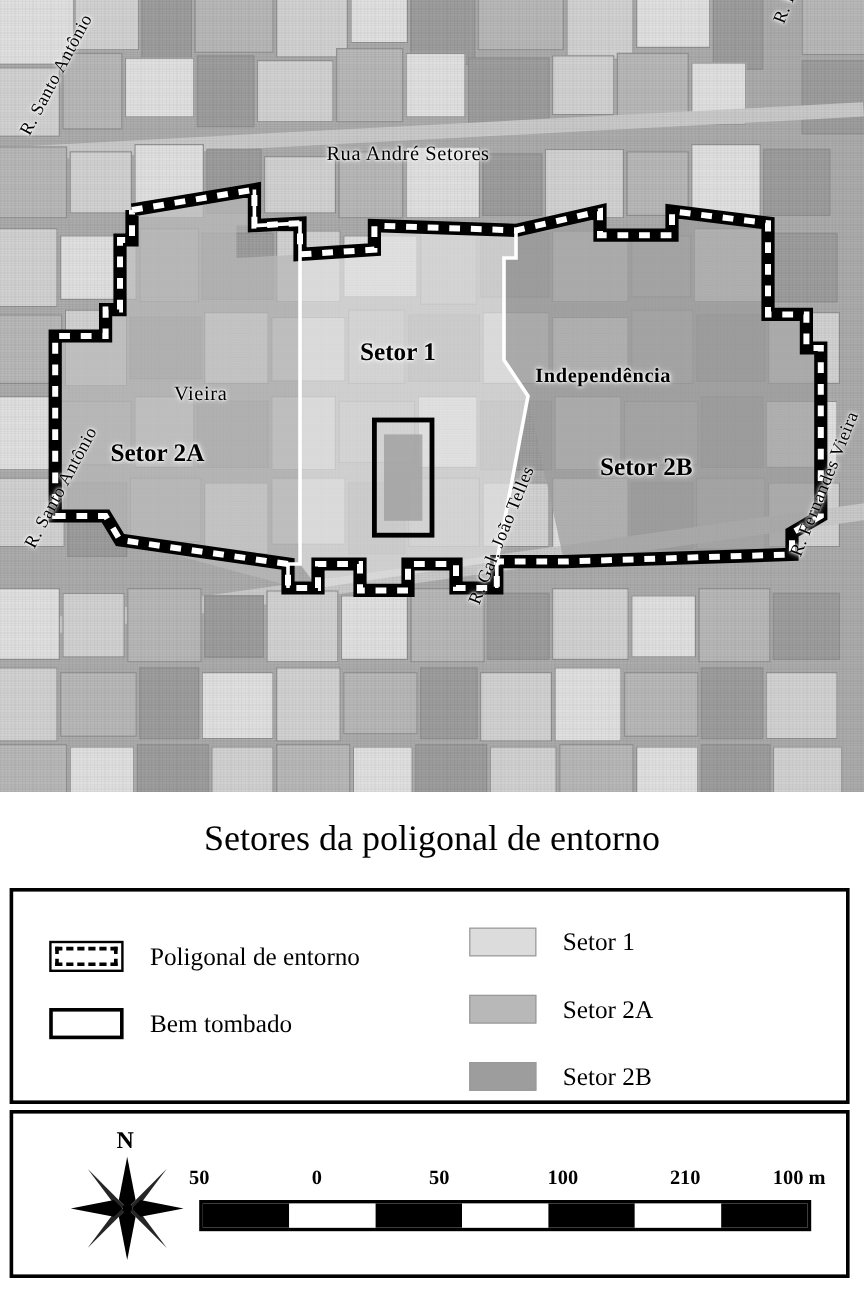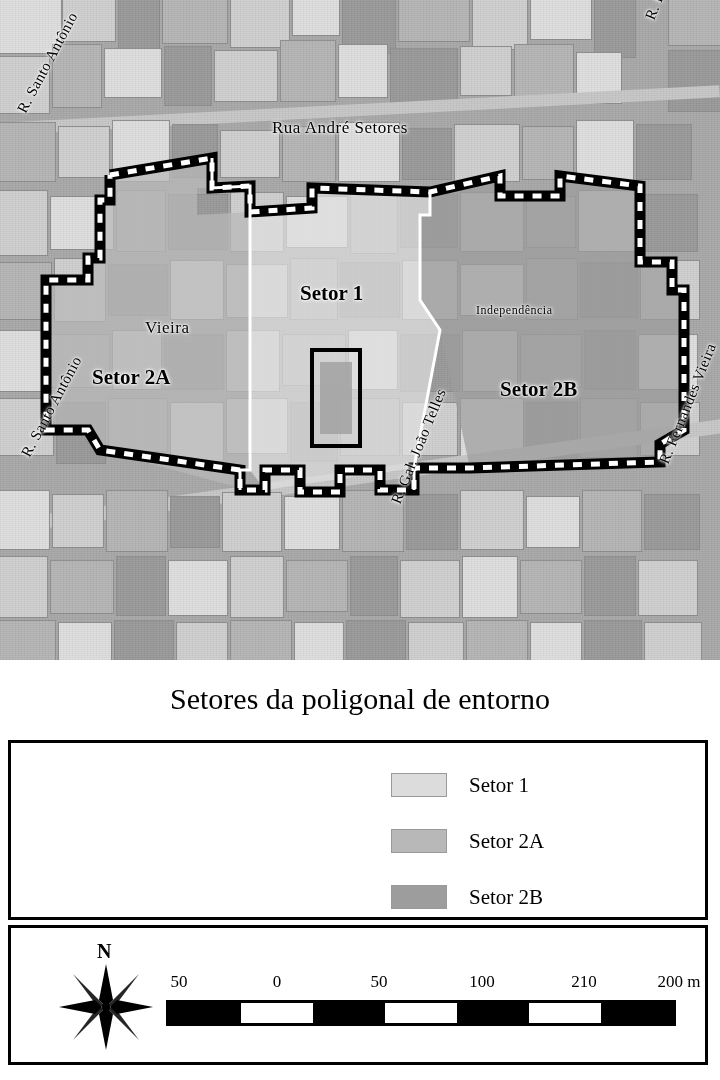--- a/index.html
+++ b/index.html
@@ -183,22 +183,22 @@
     border: 3px solid #000;
     box-sizing: border-box;
     display: flex;
   }
   #scalebar .seg { flex: 1 1 0; height: 100%; }
   #scalebar .seg.black { background: #000; }
   #scalebar .seg.white { background: #fff; }
 
   #scale-ticks {
     position: absolute;
-    left: 168px; top: 44px;
-    width: 510px; height: 22px;
+    left: 155px; top: 44px;
+    width: 510px; height: 22px; font-weight: bold;
   }
   #scale-ticks span {
     position: absolute;
     font-size: 17px;
     font-family: "Liberation Serif", serif;
     transform: translateX(-50%);
     white-space: nowrap;
   }
 </style>
 </head>
@@ -365,33 +365,43 @@
     <rect x="320" y="362" width="32" height="72" fill="#9f9f9f" fill-opacity="0.8" stroke="none"></rect>
   </svg>
 
   <div class="maplabel street" style="left:14px; top:108px; transform:rotate(-62deg); transform-origin:left top;">R. Santo Antônio</div>
   <div class="maplabel street" style="left:18px; top:452px; transform:rotate(-62deg); transform-origin:left top;">R. Santo Antônio</div>
   <div class="maplabel street" style="left:272px; top:118px; font-size:17px;">Rua  André   Setores</div>
   <div class="maplabel street" style="left:642px; top:16px; transform:rotate(-68deg); transform-origin:left top;">R. Pinheiro Machado</div>
   <div class="maplabel street" style="left:656px; top:460px; transform:rotate(-68deg); transform-origin:left top;">R. Fernandes Vieira</div>
   <div class="maplabel street" style="left:388px; top:500px; transform:rotate(-68deg); transform-origin:left top;">R. Gal. João Telles</div>
   <div class="maplabel street" style="left:145px; top:318px; font-size:17px;">Vieira</div>
-  <div class="maplabel street" style="left:476px; top:303px; font-size:12px;">Independência</div>
+  <div class="maplabel street" style="left:446px; top:303px; font-size:17px;font-weight:bold;">Independência</div>
 
   <div class="maplabel sector-name" style="left:300px; top:281px;">Setor 1</div>
   <div class="maplabel sector-name" style="left:92px; top:365px;">Setor 2A</div>
   <div class="maplabel sector-name" style="left:500px; top:377px;">Setor 2B</div>
 </div>
 
 <div id="title-bar">
   <div class="t">Setores da poligonal de entorno</div>
 </div>
 
 <div id="legend-box">
 
+  <div class="legend-col" id="legend-left">
+    <div class="legend-row" style="margin-top:26px;">
+      <span class="sw-poly"></span>
+      <span class="lbl">Poligonal de entorno</span>
+    </div>
+    <div class="legend-row">
+      <span class="sw-bem"></span>
+      <span class="lbl">Bem tombado</span>
+    </div>
+  </div>
 
   <div class="legend-col" id="legend-right">
     <div class="legend-row" style="margin-top:14px;">
       <span class="sw-fill" style="background:#dcdcdc;"></span>
       <span class="lbl">Setor  1</span>
     </div>
     <div class="legend-row">
       <span class="sw-fill" style="background:#b8b8b8;"></span>
       <span class="lbl">Setor  2A</span>
     </div>
@@ -419,21 +429,21 @@
       <circle cx="55" cy="45" r="4" fill="#000"></circle>
     </svg>
   </div>
 
   <div id="scale-ticks">
     <span style="left:0px;">50</span>
     <span style="left:98px;">0</span>
     <span style="left:200px;">50</span>
     <span style="left:303px;">100</span>
     <span style="left:405px;">210</span>
-    <span style="left:500px;">200 m</span>
+    <span style="left:500px;">100 m</span>
   </div>
 
   <div id="scalebar">
     <div class="seg black"></div>
     <div class="seg white"></div>
     <div class="seg black"></div>
     <div class="seg white"></div>
     <div class="seg black"></div>
     <div class="seg white"></div>
     <div class="seg black"></div>

